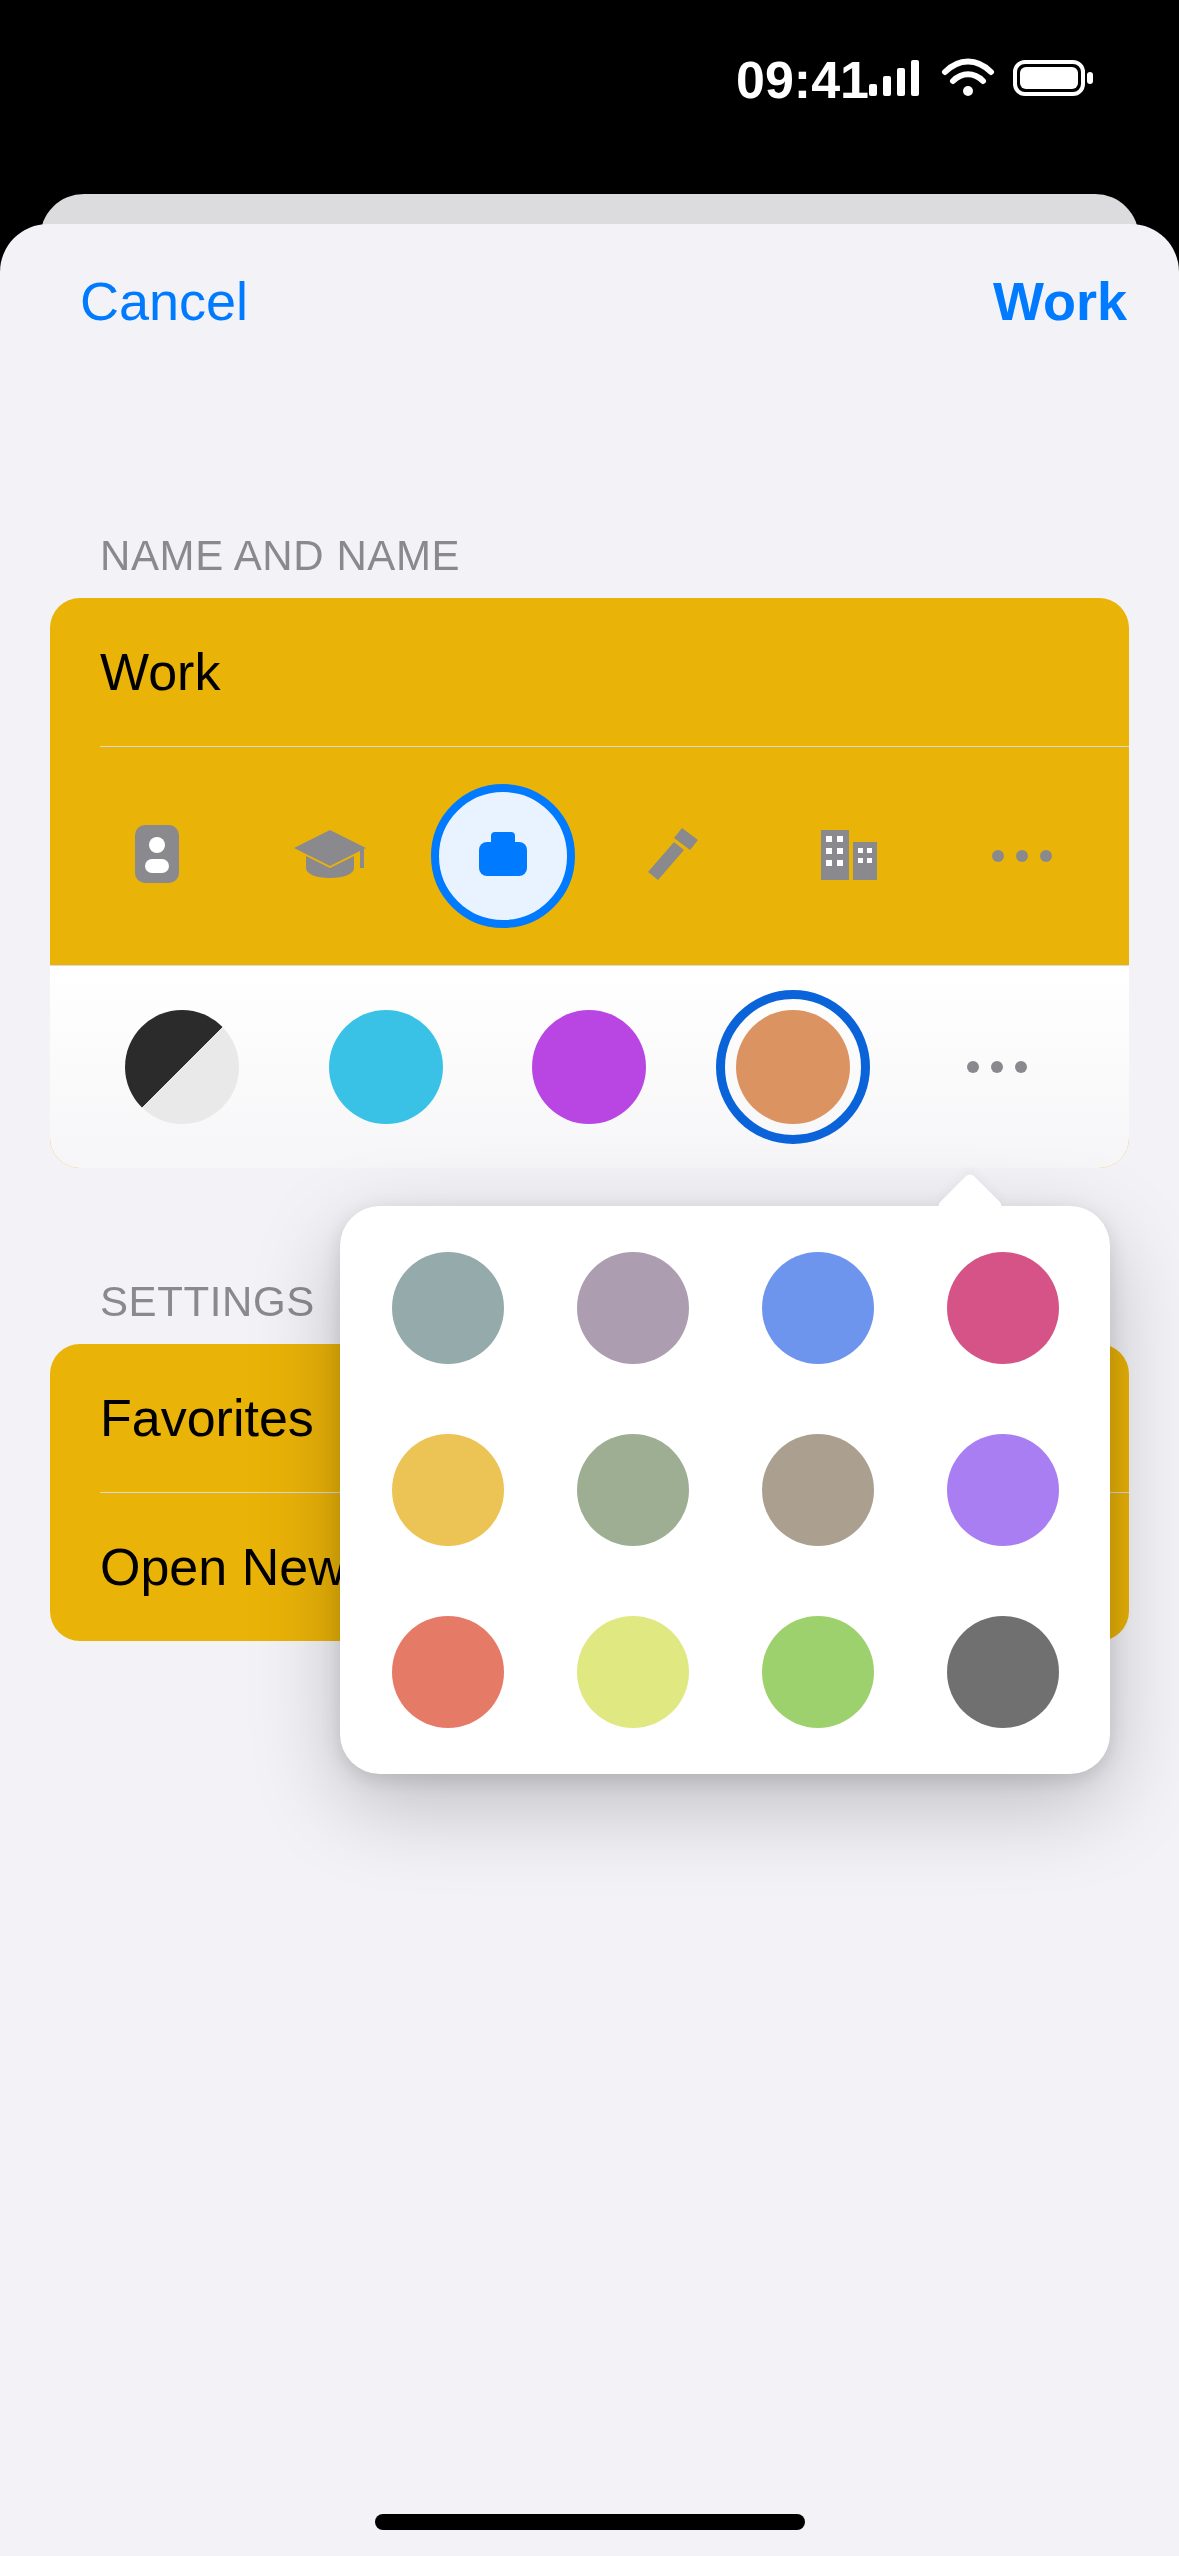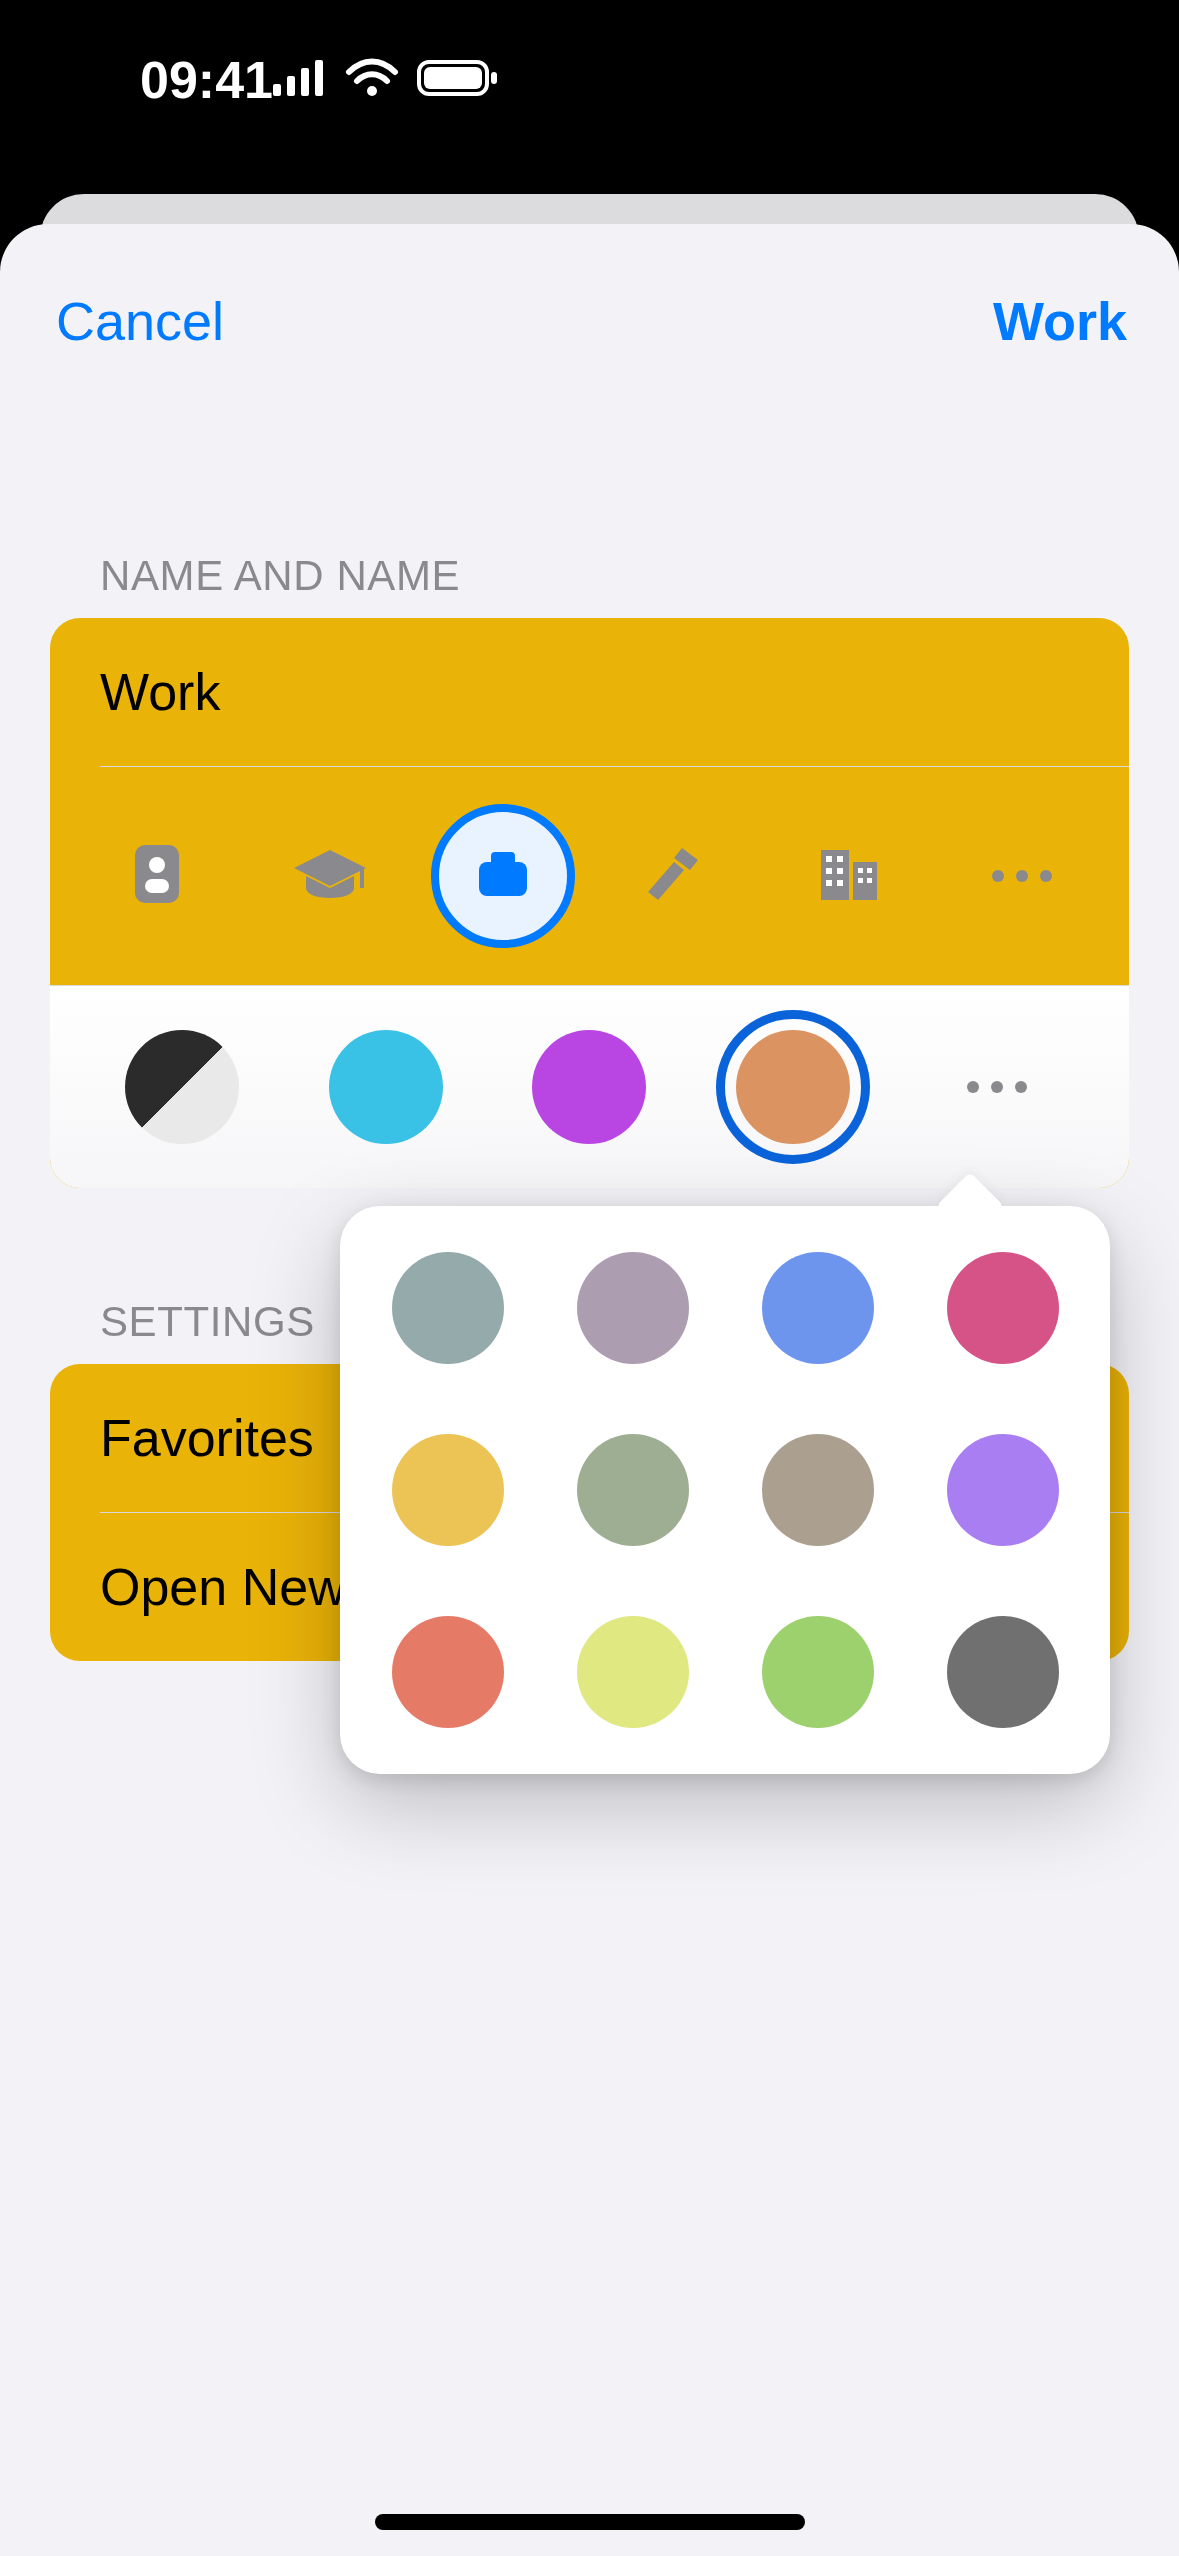--- a/index.html
+++ b/index.html
@@ -13,21 +13,21 @@
 
   
   .status-bar {
     position: absolute;
     top: 0; left: 0; right: 0;
     height: 180px;
     background: #000;
     color: #fff;
     display: flex;
     align-items: center;
-    justify-content: flex-start;
+    justify-content: flex-end;
     padding: 0 60px 20px 60px;
   }
   .status-time {
     font-size: 52px;
     font-weight: 600;
     margin-left: 80px;
   }
   .status-icons {
     display: flex;
     align-items: center;
@@ -49,22 +49,21 @@
     top: 224px; left: 0; right: 0; bottom: 0;
     background: #f2f2f7;
     border-radius: 48px 48px 0 0;
     overflow: hidden;
   }
 
   
   .nav-header {
     display: flex;
     justify-content: space-between;
-    padding: 46px 52px 40px 56px;
-    margin-top: 20px;
+    padding: 46px 52px 40px 80px;
   }
   .nav-cancel {
     color: #007aff;
     font-size: 54px;
     font-weight: 400;
   }
   .nav-title {
     color: #000;
     font-size: 54px;
     font-weight: 600;

